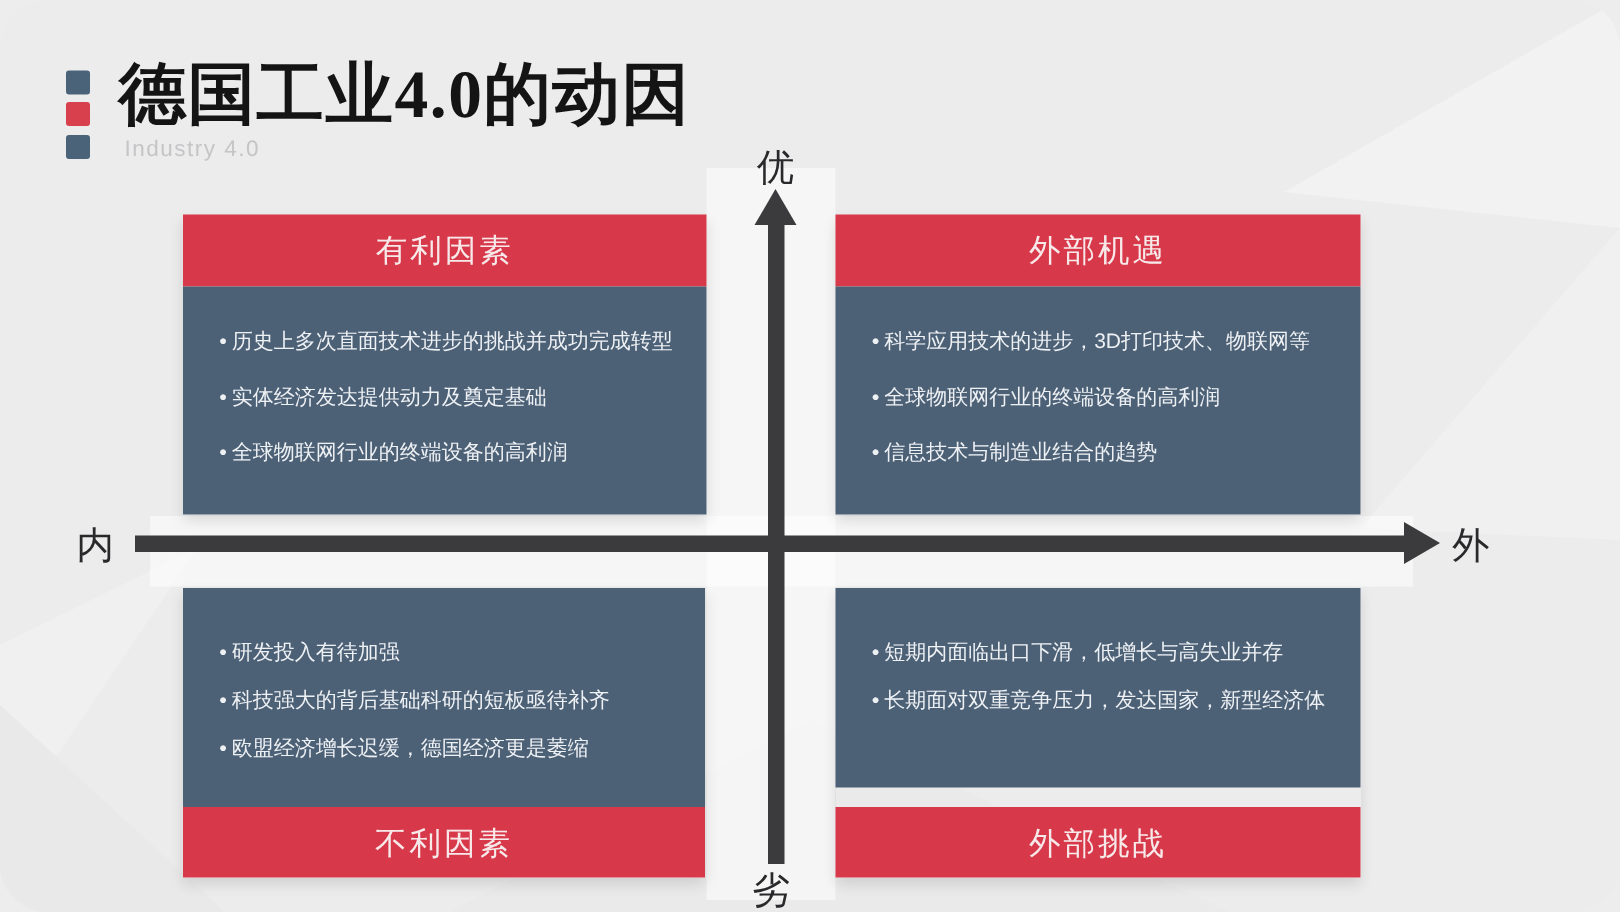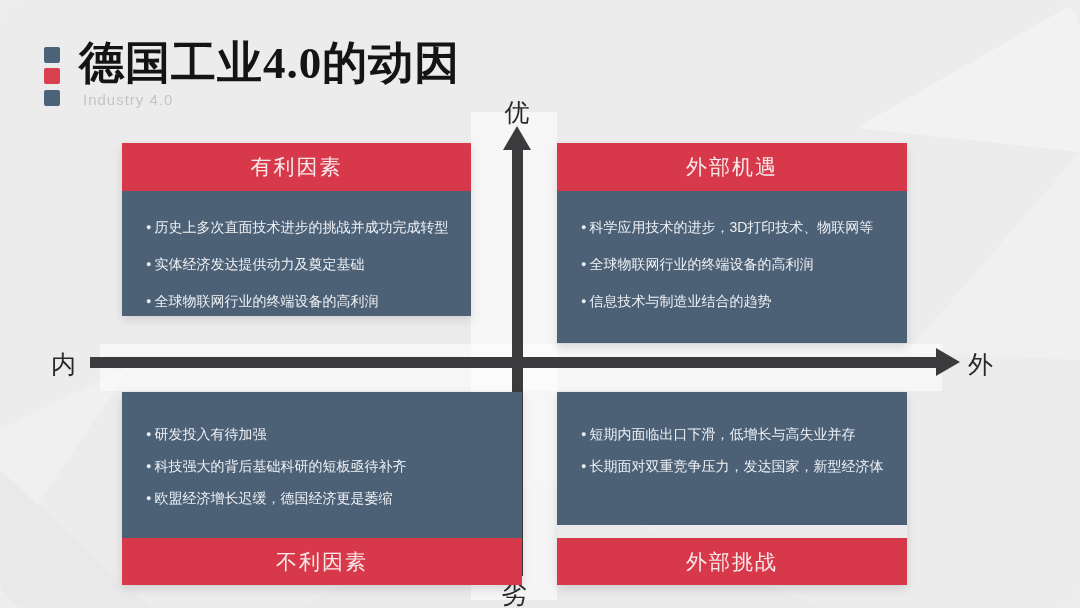--- a/index.html
+++ b/index.html
@@ -51,23 +51,23 @@
   .axis-label-top    { left: 517px; top: 100px; transform: translateX(-50%); }
   .axis-label-bottom { left: 514px; top: 582px; transform: translateX(-50%); }
   .axis-label-left   { left: 51px;  top: 352px; }
   .axis-label-right  { left: 968px; top: 352px; }
 
   
   .quad {
     position: absolute; display: flex; flex-direction: column;
     box-shadow: 0 4px 9px rgba(0,0,0,0.12);
   }
-  .q-tl { left: 122px; top: 143px; width: 349px; height: 173px; }
+  .q-tl { left: 122px; top: 143px; width: 349px; height: 200px; }
   .q-tr { left: 557px; top: 143px; width: 350px; height: 200px; }
-  .q-bl { left: 122px; top: 392px; width: 400px; height: 193px; }
+  .q-bl { left: 122px; top: 392px; width: 348px; height: 193px; }
   .q-br { left: 557px; top: 392px; width: 350px; height: 193px; gap: 13px; }
   .q-band {
     flex: 0 0 48px; background: #d8394a; display: flex;
     align-items: center; justify-content: center;
     color: #f7e9ea; font-size: 21px; letter-spacing: 2px;
   }
   .q-bl .q-band, .q-br .q-band { flex-basis: 47px; }
   .q-body { flex: 1 1 auto; background: #4c6076; overflow: hidden; }
   .q-list {
     list-style: none; margin: 0; padding: 26px 6px 0 24px;

